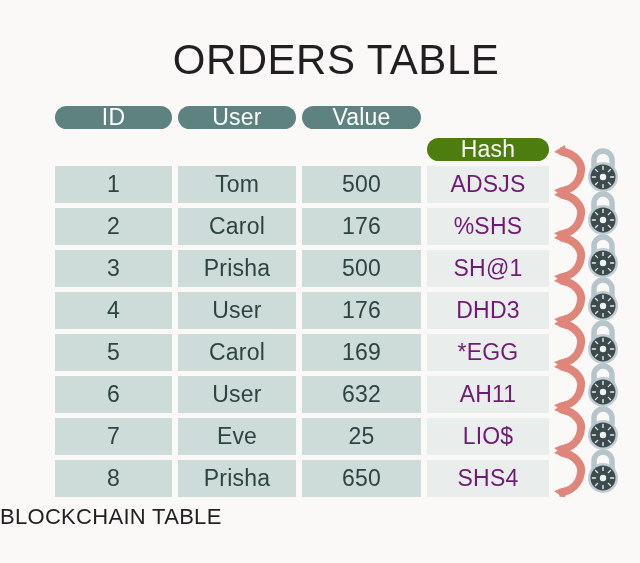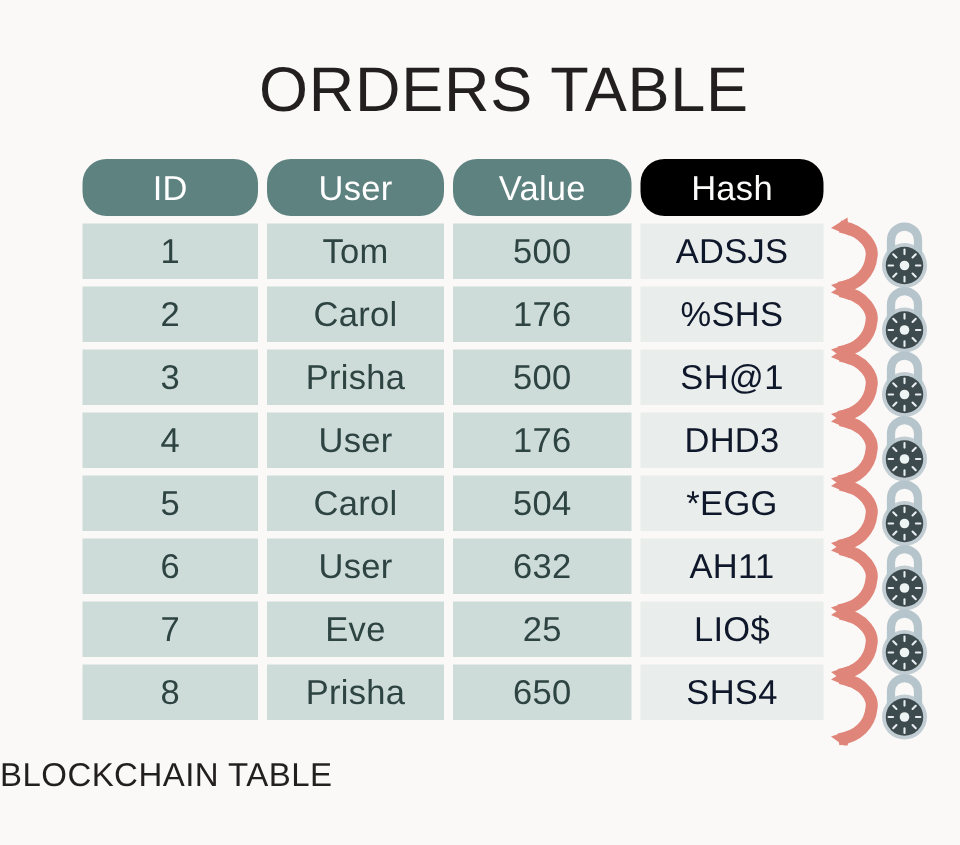--- a/index.html
+++ b/index.html
@@ -63,39 +63,40 @@
   }
 
   
   .col-id    { width: 117px; }
   .col-user  { width: 118px; }
   .col-value { width: 119px; }
   .col-hash  { width: 122px; }
 
   
   .hrow .cell {
-    height: 38px;
+    height: 23px;
     color: #ffffff;
     background: #5e8280;
     border-radius: 16px;
   }
   .hrow .col-hash {
-    background: #000000;
+    background: #4d7c0f;
     color: #fbfbfa;
+    margin-top: 32px;
   }
 
   
   .brow .cell {
     height: 37px;
     background: #cedcd9;
     color: #2e4442;
   }
   .brow .col-hash {
     background: #e9edeb;
-    color: #0f172a;
+    color: #701a75;
   }
 
   
   .chain {
     position: absolute;
     left: 552px;
     top: 144px;
     width: 88px;
     height: 346px;
   }
@@ -169,21 +170,21 @@
         </div>
         <div class="trow brow">
           <div class="cell col-id">4</div>
           <div class="cell col-user">User</div>
           <div class="cell col-value">176</div>
           <div class="cell col-hash">DHD3</div>
         </div>
         <div class="trow brow">
           <div class="cell col-id">5</div>
           <div class="cell col-user">Carol</div>
-          <div class="cell col-value">504</div>
+          <div class="cell col-value">169</div>
           <div class="cell col-hash">*EGG</div>
         </div>
         <div class="trow brow">
           <div class="cell col-id">6</div>
           <div class="cell col-user">User</div>
           <div class="cell col-value">632</div>
           <div class="cell col-hash">AH11</div>
         </div>
         <div class="trow brow">
           <div class="cell col-id">7</div>

